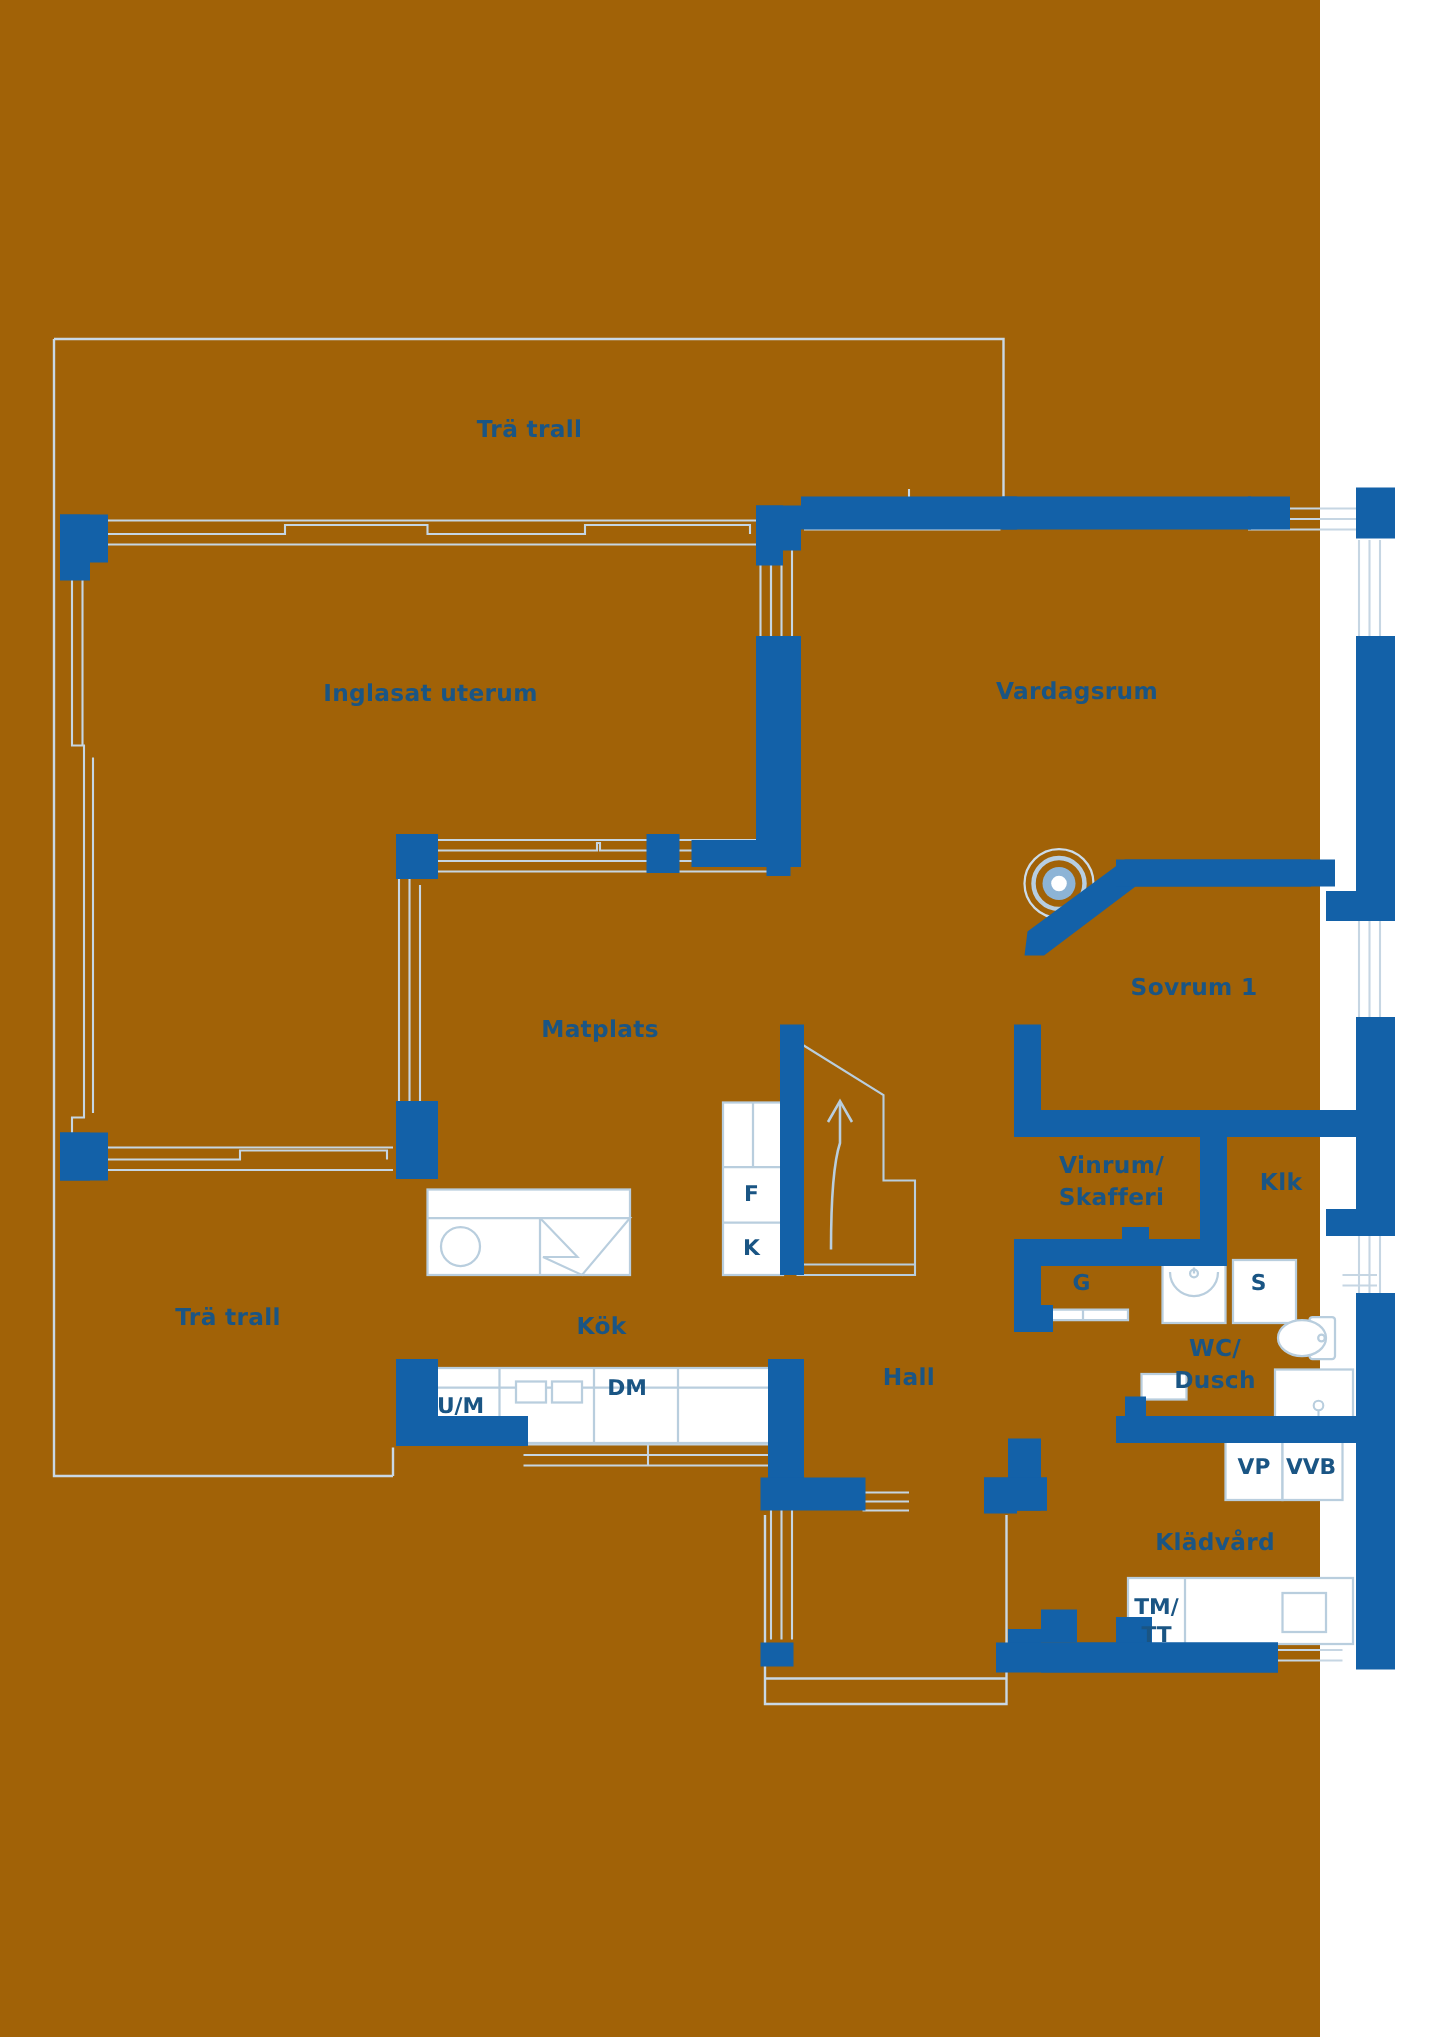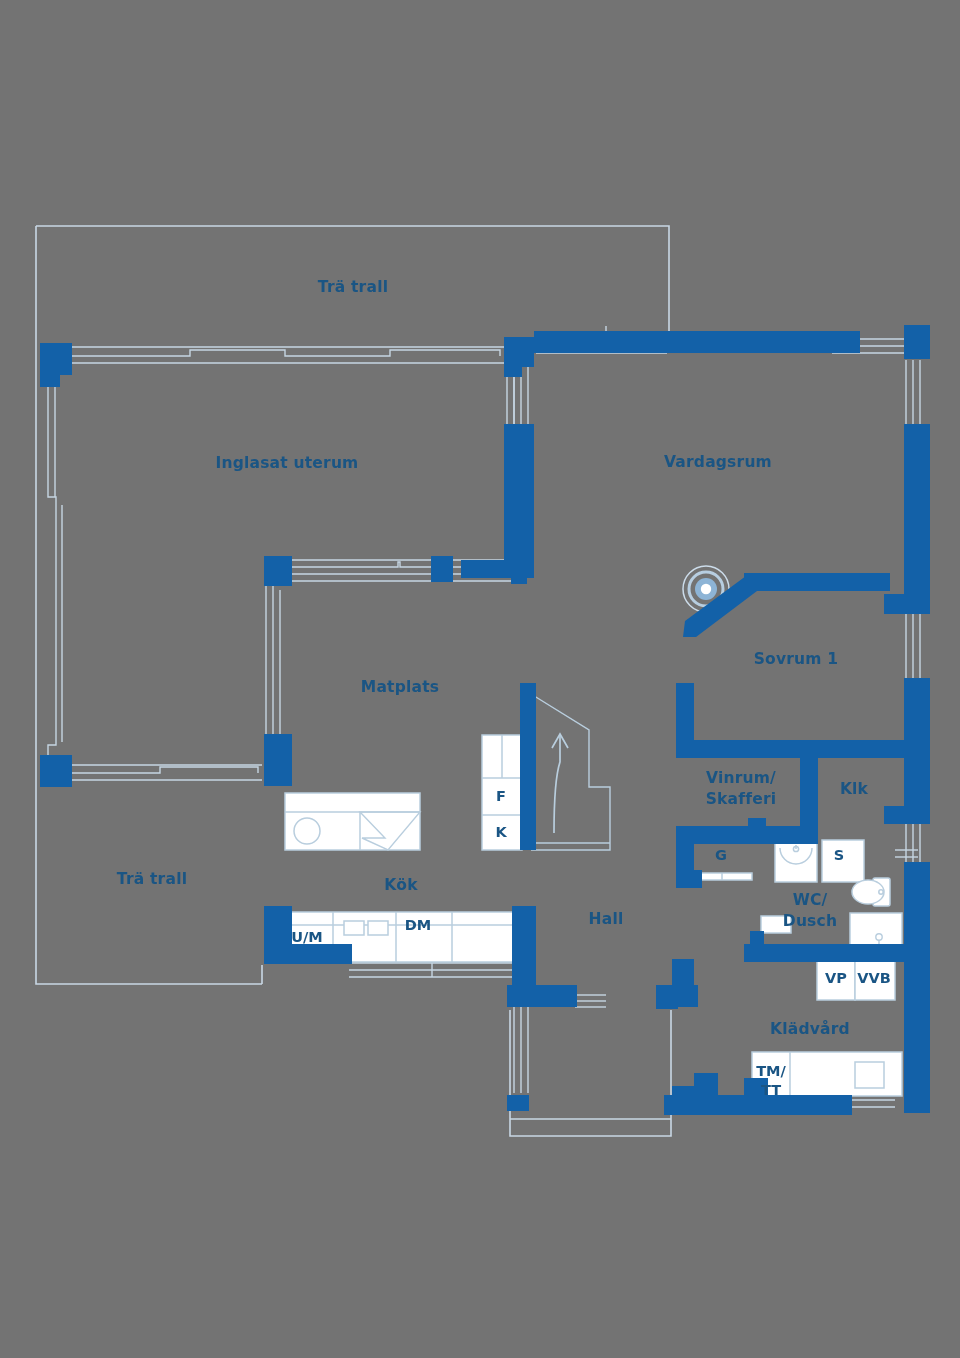--- a/index.html
+++ b/index.html
@@ -1,21 +1,21 @@
 <!DOCTYPE html>
 <html><head>
 <meta charset="utf-8">
 <title>Planritning</title>
 <style>
   html,body{margin:0;padding:0;background:#ffffff;}
   body{
     font-family:"DejaVu Sans","Liberation Sans",sans-serif;
     width:960px;height:1358px;overflow:hidden;position:relative;
   }
-  #plan-root{position:relative;width:960px;height:1358px;background:#737373;}
+  #plan-root{position:relative;width:880px;height:1358px;background:#a16207;}
   svg#floorplan{display:block;width:960px;height:1358px;}
   .rm-label{
     font-family:"DejaVu Sans","Liberation Sans",sans-serif;
     font-weight:700;
     fill:#1a5584;
     text-anchor:middle;
     dominant-baseline:middle;
   }
   .rm-label.big{font-size:15.5px;letter-spacing:.2px;}
   .rm-label.med{font-size:14.5px;}

